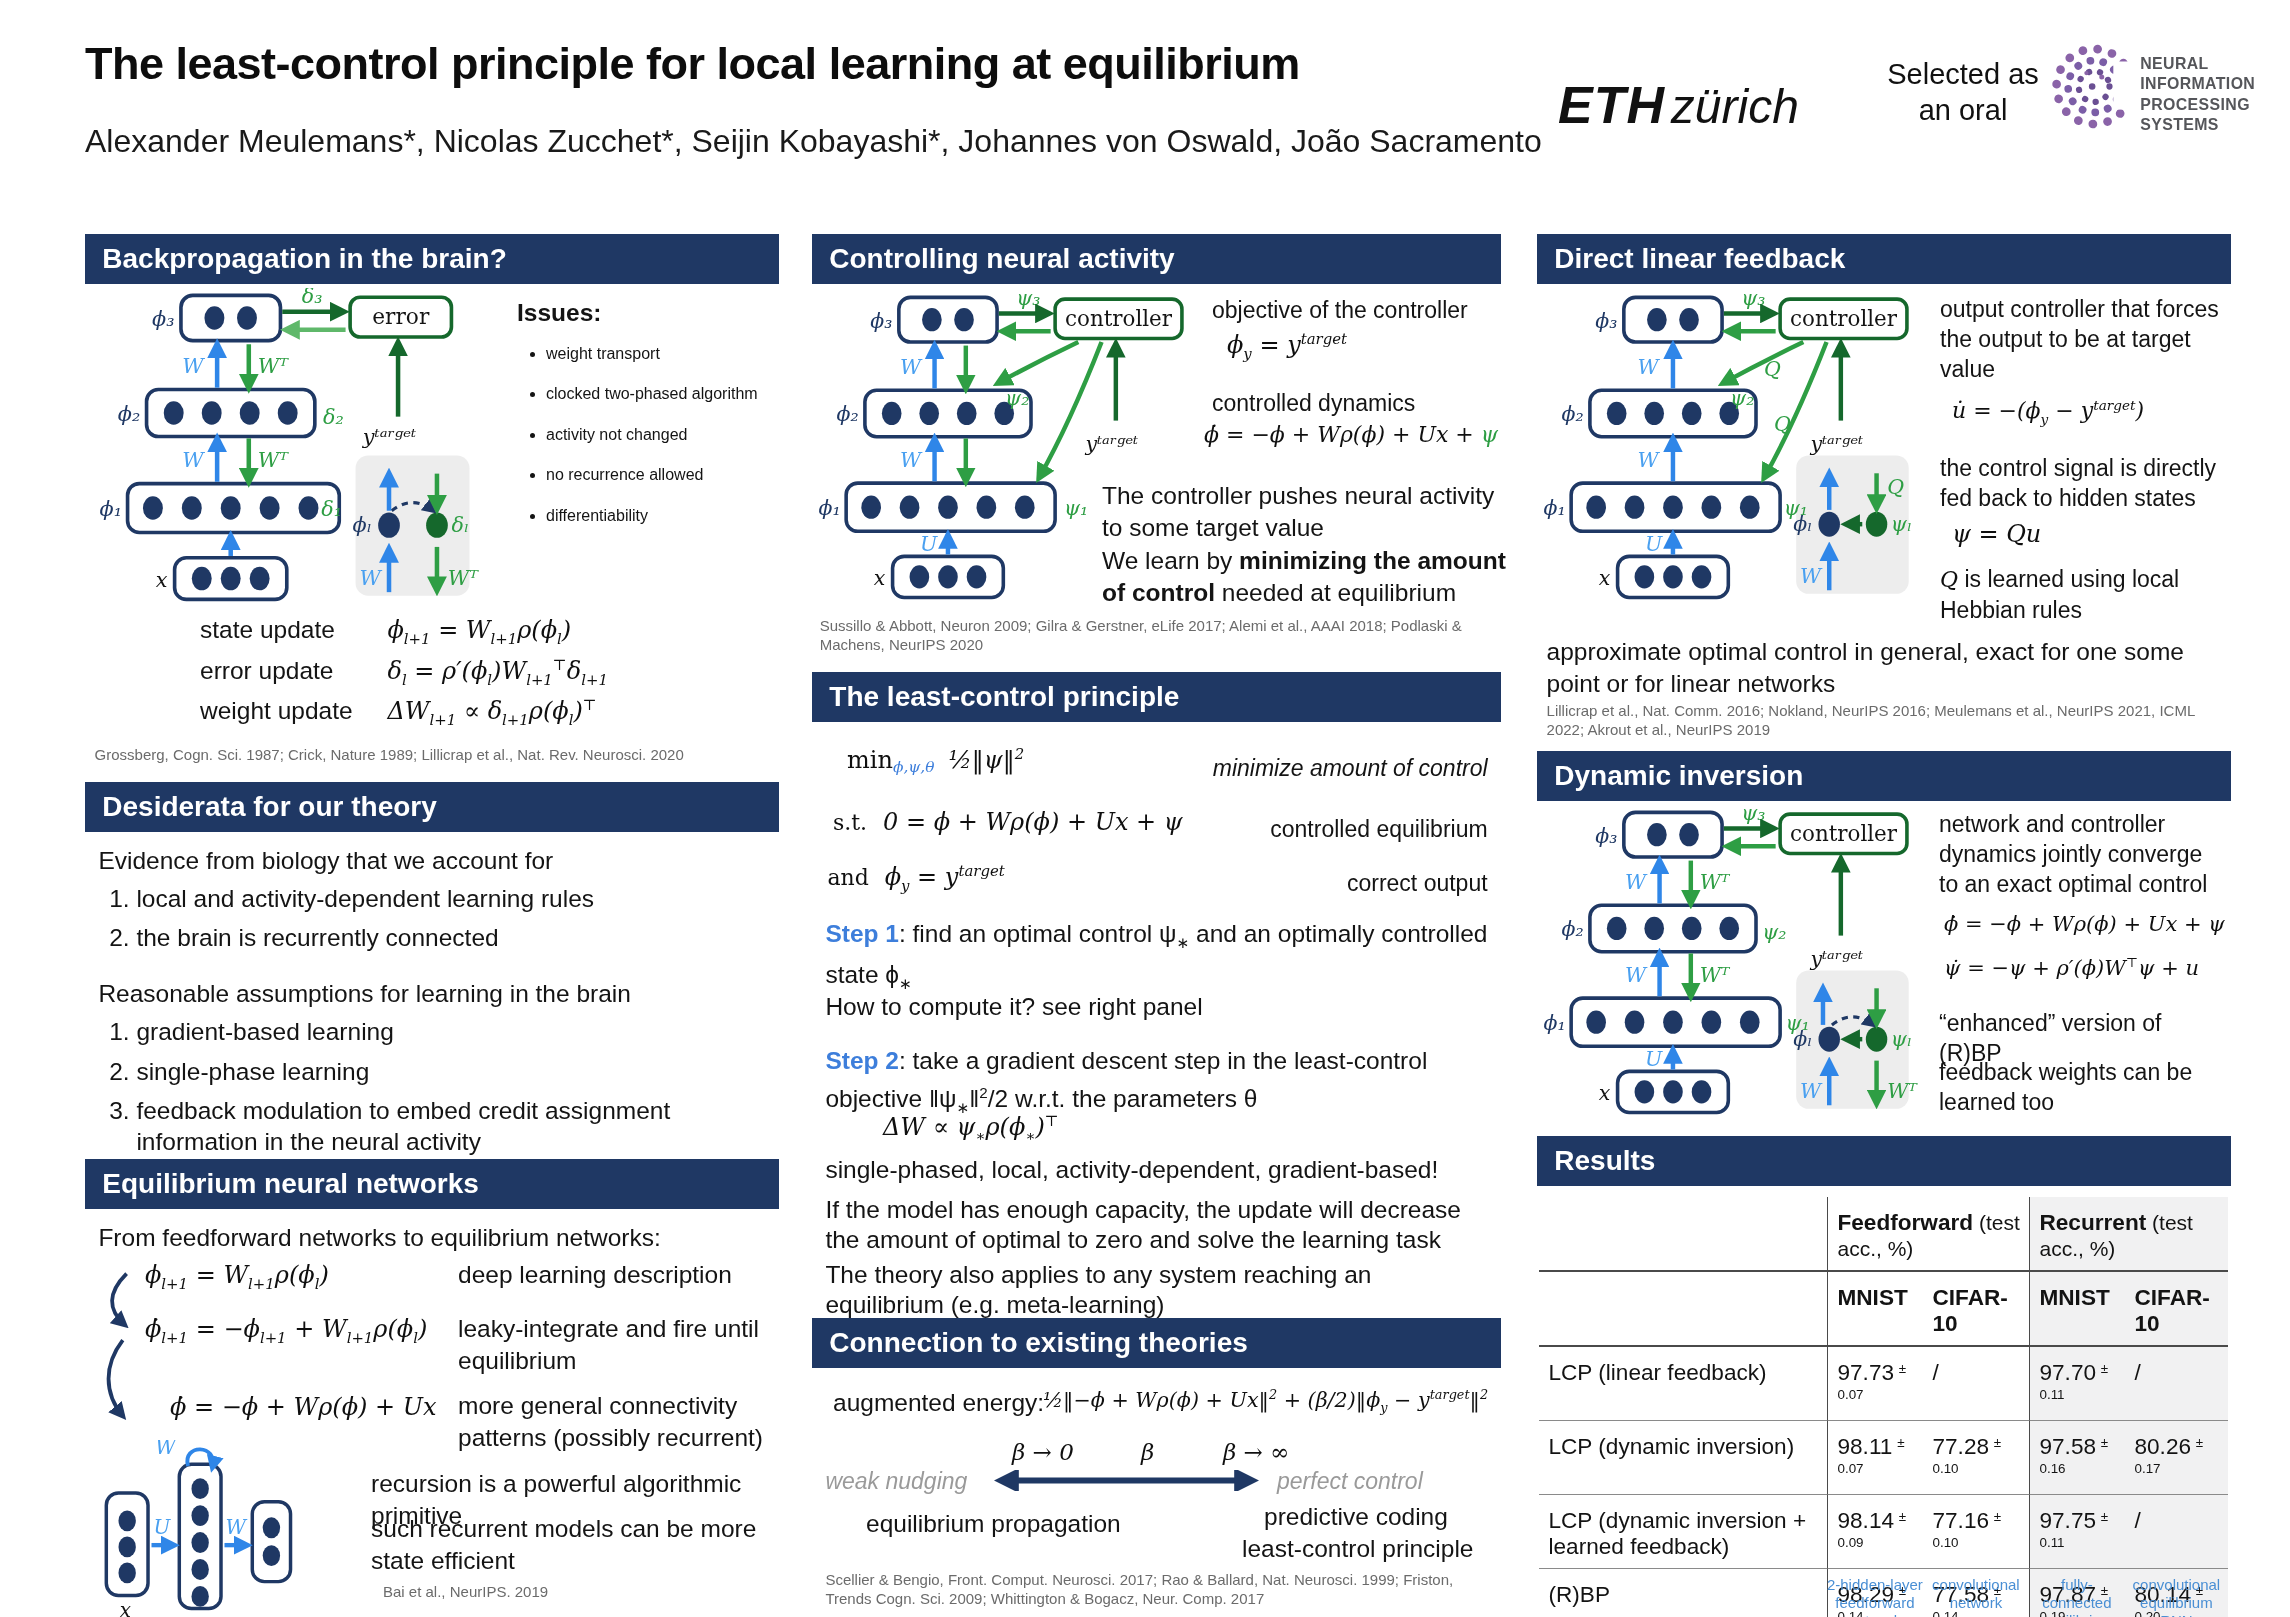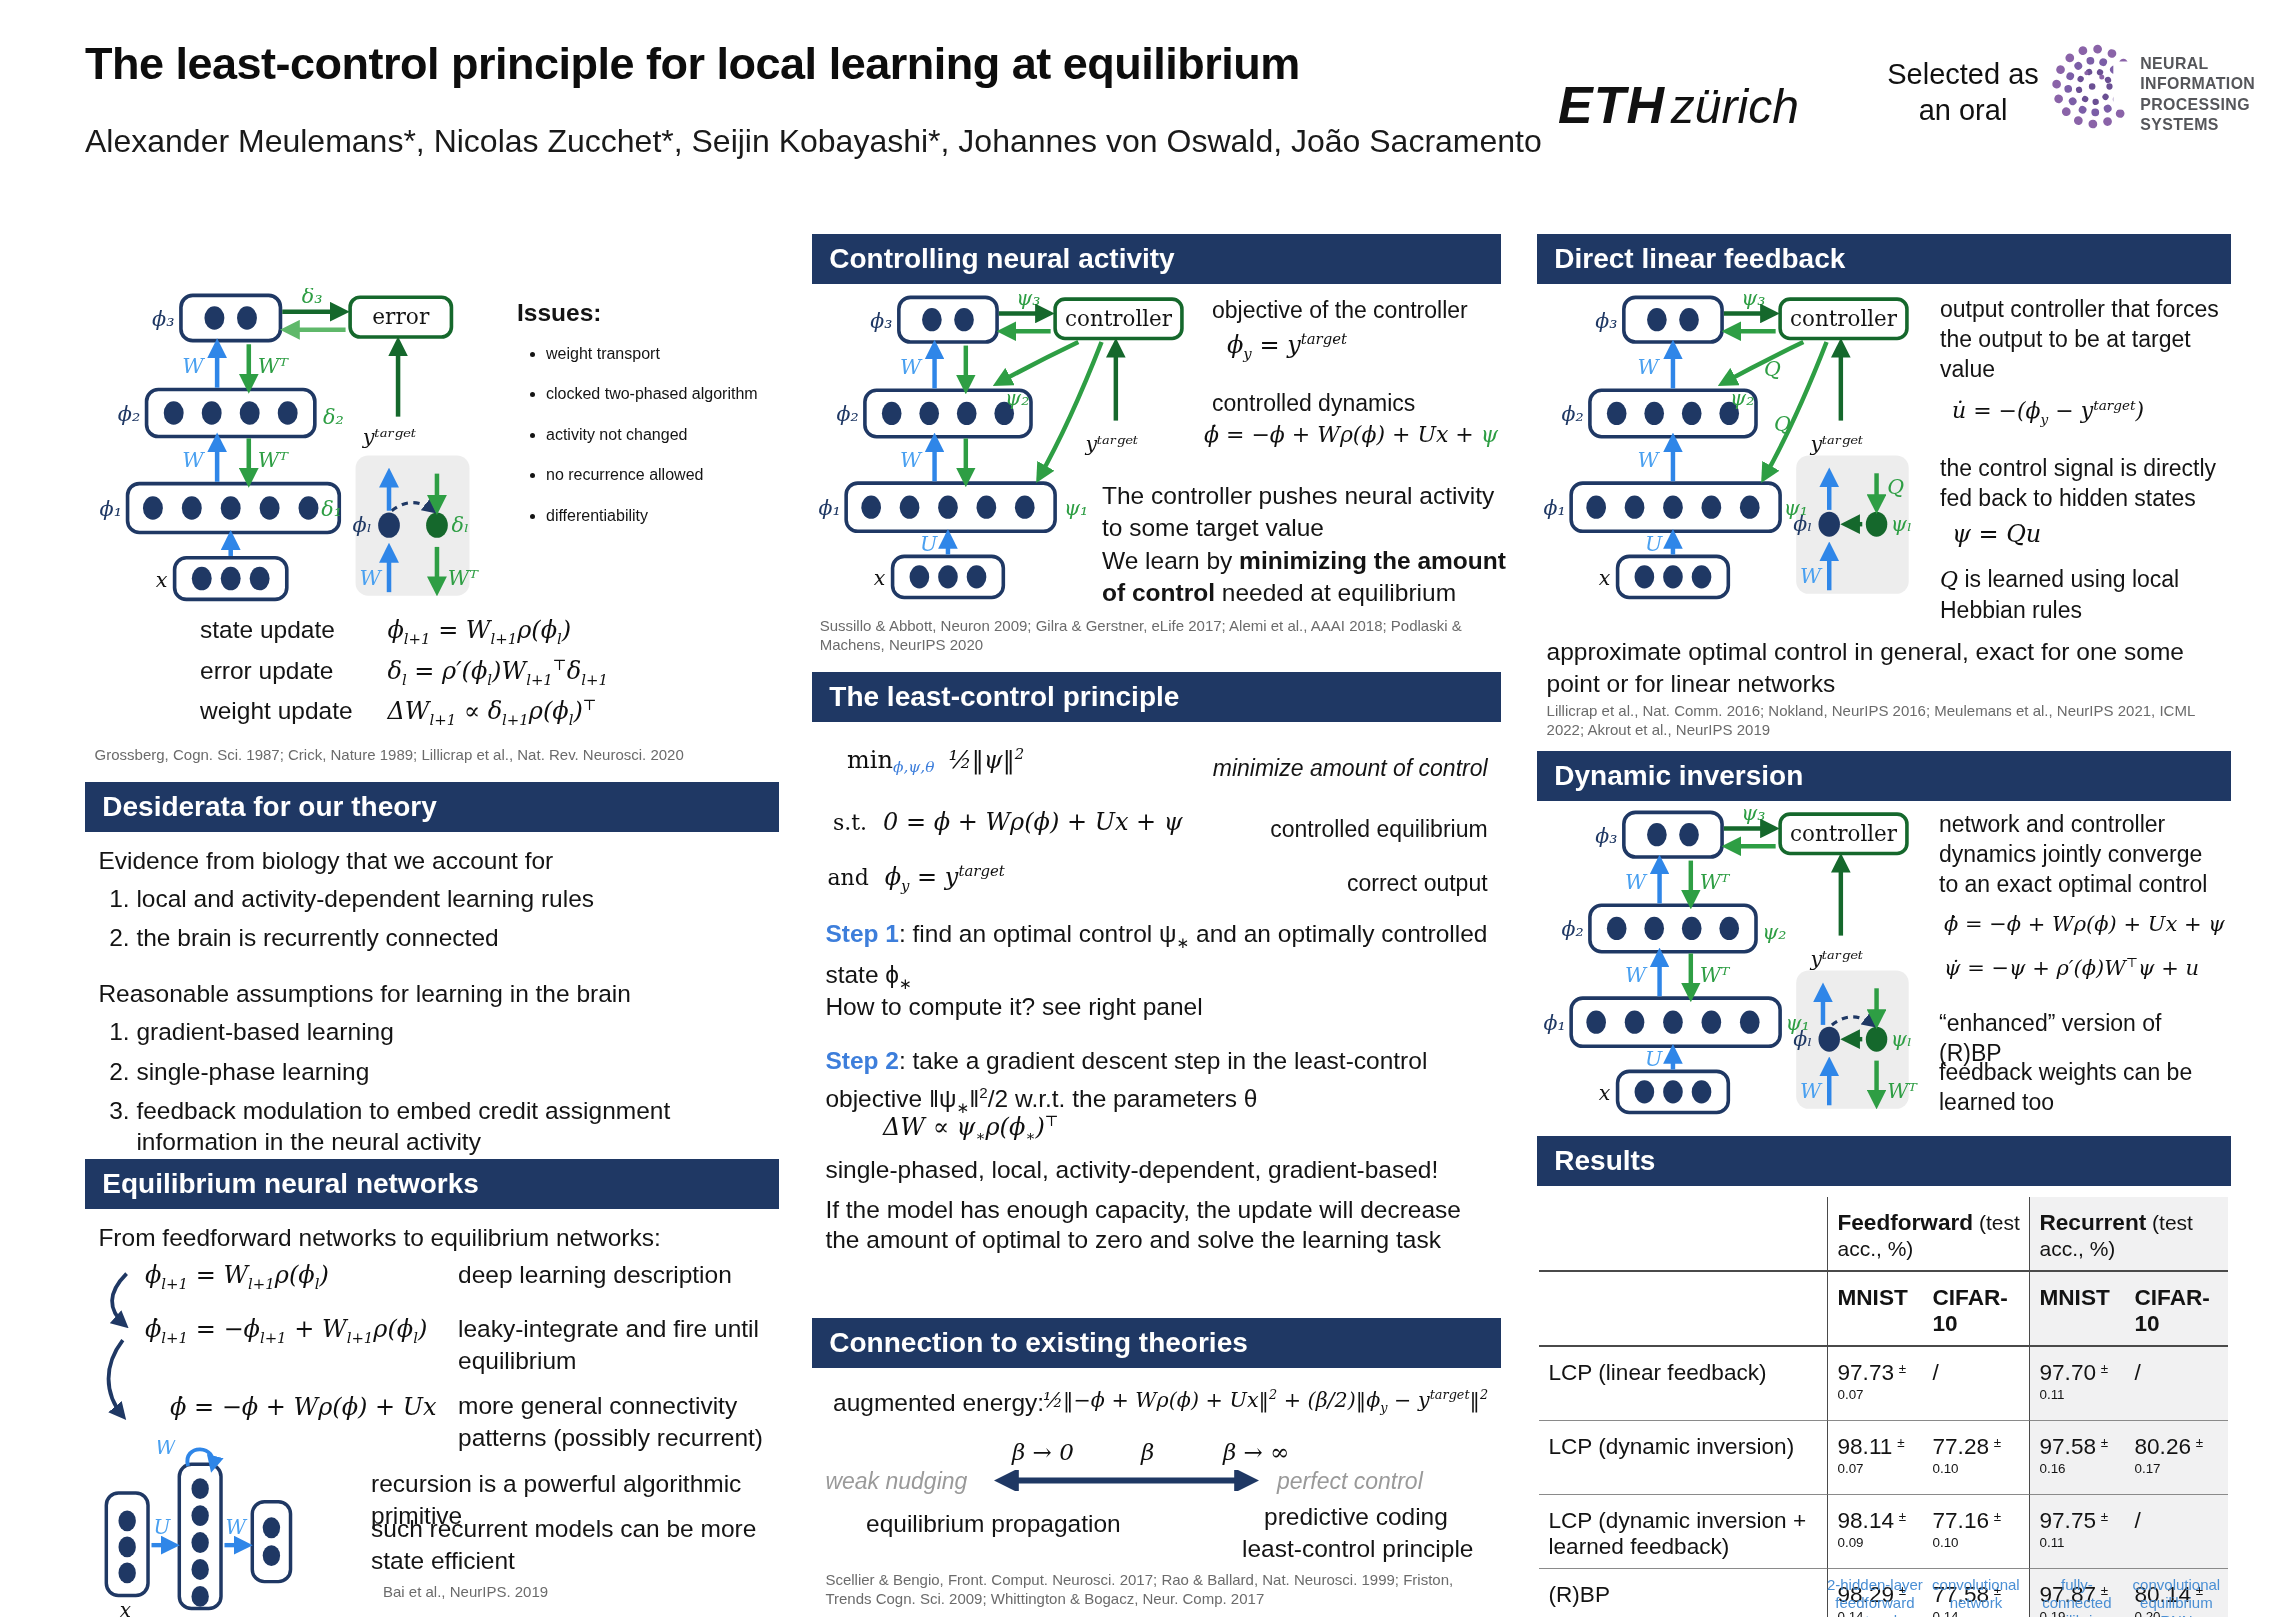--- a/index.html
+++ b/index.html
@@ -85,20 +85,21 @@
     <circle cx="60" cy="56" r="2.6" fill="#8a63a8"></circle>
     <circle cx="44" cy="52" r="2.2" fill="#8a63a8"></circle>
     <rect x="72" y="40" width="34" height="50" fill="#ffffff"></rect>
     <text class="nips-txt" x="100" y="48">NEURAL</text>
     <text class="nips-txt" x="100" y="69">INFORMATION</text>
     <text class="nips-txt" x="100" y="90">PROCESSING</text>
     <text class="nips-txt" x="100" y="111">SYSTEMS</text>
   </svg>
 
   <section class="panel" style="left:85px;top:234px;width:694px;height:544px;">
+    <div class="ph">Backpropagation in the brain?</div>
 
     <svg class="a" style="left:9.6px;top:54px;" width="389" height="317" viewBox="0 0 430 350">
       <defs>
         <marker id="aB" viewBox="0 0 10 10" refX="7" refY="5" markerWidth="4.4" markerHeight="4.4" orient="auto-start-reverse">
             <path d="M0 0L10 5L0 10z" fill="#2f86e8"></path>
           </marker>
         <marker id="aG" viewBox="0 0 10 10" refX="7" refY="5" markerWidth="4.4" markerHeight="4.4" orient="auto-start-reverse">
             <path d="M0 0L10 5L0 10z" fill="#2e9e44"></path>
           </marker>
         <marker id="aD" viewBox="0 0 10 10" refX="7" refY="5" markerWidth="4.4" markerHeight="4.4" orient="auto-start-reverse">
@@ -359,20 +360,21 @@
     </div>
     <div class="a t" style="left:13.4px;top:319px;width:669px;">How to compute it? see right panel</div>
 
     <div class="a t" style="left:13.4px;top:373px;width:669px;">
       <span class="blue-b">Step 2</span><span class="mm">: take a gradient descent step in the least-control objective ‖ψ<sub>∗</sub>‖<sup>2</sup>/2 w.r.t. the parameters θ</span>
     </div>
     <div class="a m mm" style="left:71px;top:440px;">ΔW ∝ ψ<sub>∗</sub>ρ(ϕ<sub>∗</sub>)<sup>⊤</sup></div>
 
     <div class="a t" style="left:13.4px;top:482px;width:672px;">single-phased, local, activity-dependent, gradient-based!</div>
     <div class="a t" style="left:13.4px;top:523px;width:676px;line-height:30px;">If the model has enough capacity, the update will decrease the amount of optimal to zero and solve the learning task</div>
+    <div class="a t" style="left:13.4px;top:588px;width:634px;line-height:30px;">The theory also applies to any system reaching an equilibrium (e.g. meta-learning)</div>
   </section>
 
   <section class="panel" style="left:812px;top:1318px;width:689px;height:300px;">
     <div class="ph">Connection to existing theories</div>
     <div class="a t" style="left:21px;top:69px;">augmented energy:</div>
     <div class="a m mm" style="left:231px;top:63px;width:452px;font-size:20.7px;line-height:27px;">½‖−ϕ + Wρ(ϕ) + Ux‖<sup>2</sup> + (β/2)‖ϕ<sub>y</sub> − y<sup>target</sup>‖<sup>2</sup></div>
 
     <div class="a m" style="left:200px;top:121px;font-size:23px;">β → 0</div>
     <div class="a m" style="left:329px;top:121px;font-size:23px;">β</div>
     <div class="a m" style="left:411px;top:121px;font-size:23px;">β → ∞</div>

